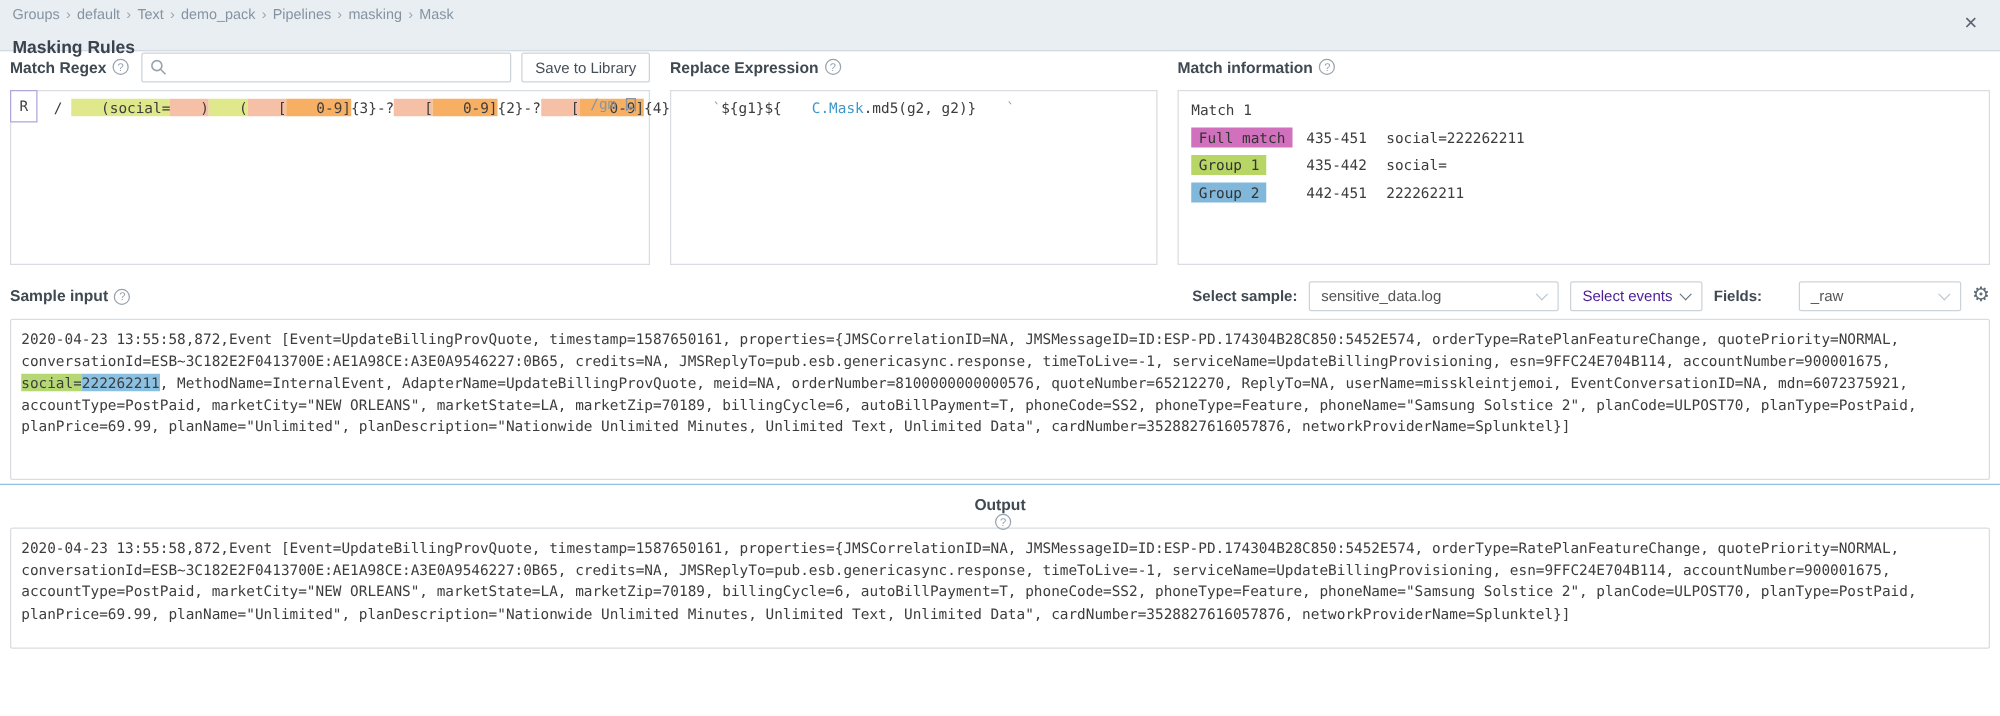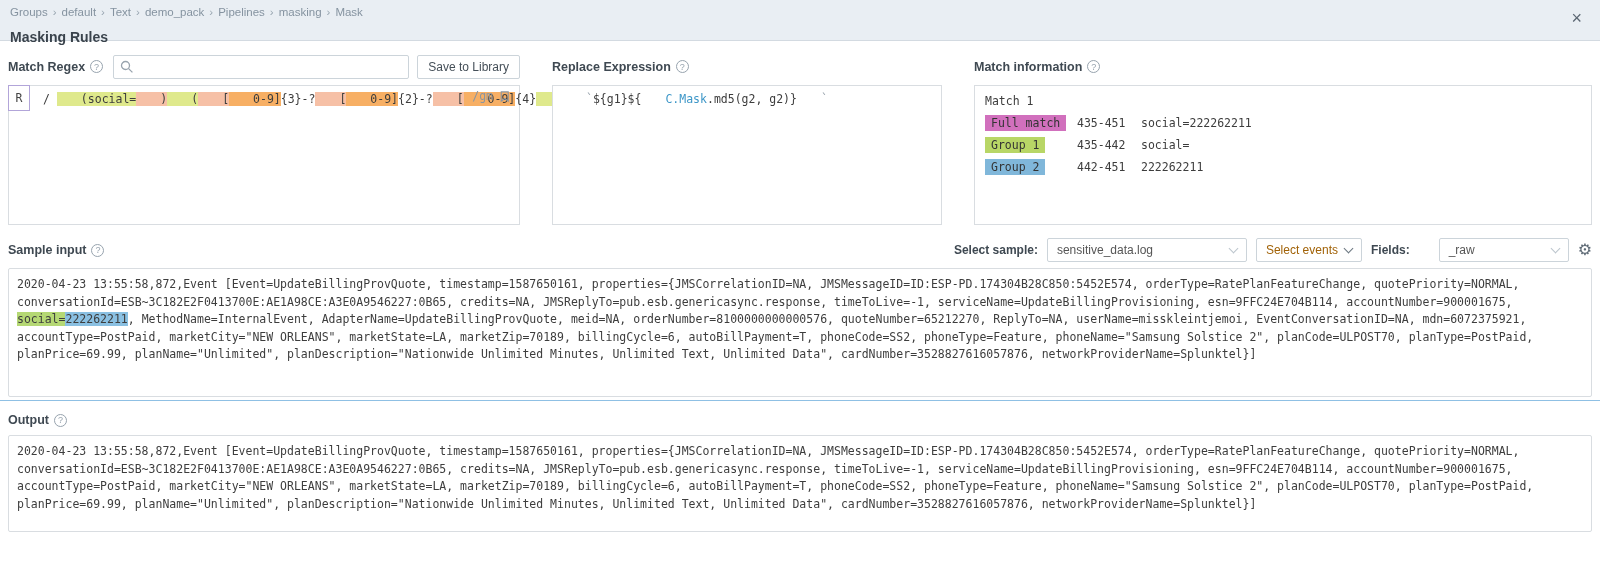--- a/index.html
+++ b/index.html
@@ -9,21 +9,21 @@
     font-family:"Liberation Sans", sans-serif; color:#3f4952;
   }
   
   header { height:41px; background:#e9eef3; border-bottom:1px solid #d3dae1; padding:6px 16px 0 10px; position:relative; }
   .crumbs { font-size:11.5px; color:#8593a0; }
   .crumbs .sep { margin:0 5px; color:#9aa7b2; }
   .page-title { font-size:14px; font-weight:700; color:#3a434c; margin-top:11px; }
   .close { position:absolute; top:9px; right:18px; font-size:18px; line-height:18px; color:#5c6773; cursor:pointer; }
   
   main { padding:0 8px; }
-  .top-row { display:flex; gap:32px; margin-top:13px; }
+  .top-row { display:flex; gap:16px; }
   .col1 { width:512px; }
   .col2 { width:390px; }
   .col3 { flex:1; }
   .label-row { display:flex; align-items:center; height:25px; margin-bottom:6px; }
   .lbl { font-size:12.5px; font-weight:700; color:#3f4952; white-space:nowrap; }
   .help { display:inline-flex; align-items:center; justify-content:center; width:13px; height:13px;
           border:1px solid #97a3ae; border-radius:50%; font-size:9px; color:#97a3ae; margin-left:5px; flex:none; }
   .search-wrap { position:relative; flex:1; margin:0 8px 0 10px; }
   .search-wrap input { width:100%; height:24px; border:1px solid #ccd4da; border-radius:2px; padding:0 6px 0 26px;
           font-size:12px; font-family:"Liberation Sans",sans-serif; color:#444; outline:none; }
@@ -52,37 +52,37 @@
   .mi-chip { display:inline-block; padding:1px 6px; color:#333; }
   .mi-range { width:64px; flex:none; }
   
   .sample-head { display:flex; align-items:center; margin-top:12px; height:26px; }
   .controls { margin-left:auto; display:flex; align-items:center; gap:9px; }
   .ctl-lbl { font-size:12px; font-weight:700; color:#3f4952; white-space:nowrap; }
   .select { height:24px; border:1px solid #ccd4da; border-radius:2px; background:#fff; display:flex; align-items:center;
             padding:0 9px; font-size:12px; color:#555; cursor:pointer; }
   .select.sample-sel { width:200px; justify-content:space-between; }
   .select.fields-sel { width:130px; justify-content:space-between;margin-left:20px; }
-  .select.events-sel { gap:7px; color:#a16207; }
+  .select.events-sel { gap:7px; color:#4c1d95; }
   .chev { width:7px; height:7px; border-right:1.4px solid #bcc5cd; border-bottom:1.4px solid #bcc5cd;
           transform:rotate(45deg); margin-top:-4px; flex:none; }
   .events-sel .chev { border-color:#6b7680; }
   .gear { font-size:16px; color:#5f6b76; cursor:pointer; line-height:1; }
   .log-box { border:1px solid #d9dde1; border-radius:2px; margin-top:5px; padding:7px 8px;
              font-family:"DejaVu Sans Mono",monospace; font-size:11.5px; line-height:17.5px; color:#3d3d3d;
              overflow:hidden; }
   .log-line { white-space:pre; }
   .sample-box { height:129px; }
   .output-box { height:97px; }
   .hl { white-space:pre; }
   .hl.green { background:#b5d874; }
   .hl.blue { background:#8ac0e2; }
   .hl.pink { background:#d78fc7; }
   .splitter { border-top:1px solid #8fc0e4; margin:3px -8px 0; height:0; cursor:row-resize; }
-  .out-head { display:flex; align-items:center; margin-top:9px; height:20px; }
+  .out-head { display:flex; align-items:center; margin-top:9px; height:20px;flex-direction:column; }
 </style>
 </head>
 <body>
 
 <div class="app">
 
   <header>
     <div class="crumbs">
       <span>Groups</span><span class="sep">›</span><span>default</span><span class="sep">›</span><span>Text</span><span class="sep">›</span><span>demo_pack</span><span class="sep">›</span><span>Pipelines</span><span class="sep">›</span><span>masking</span><span class="sep">›</span><span>Mask</span>
     </div>

